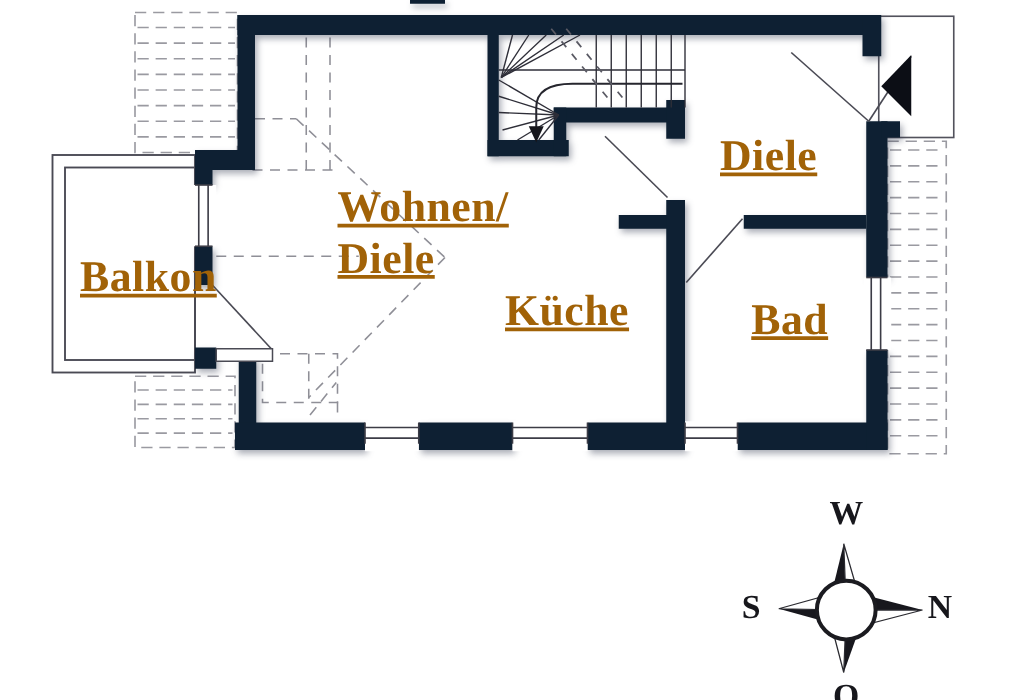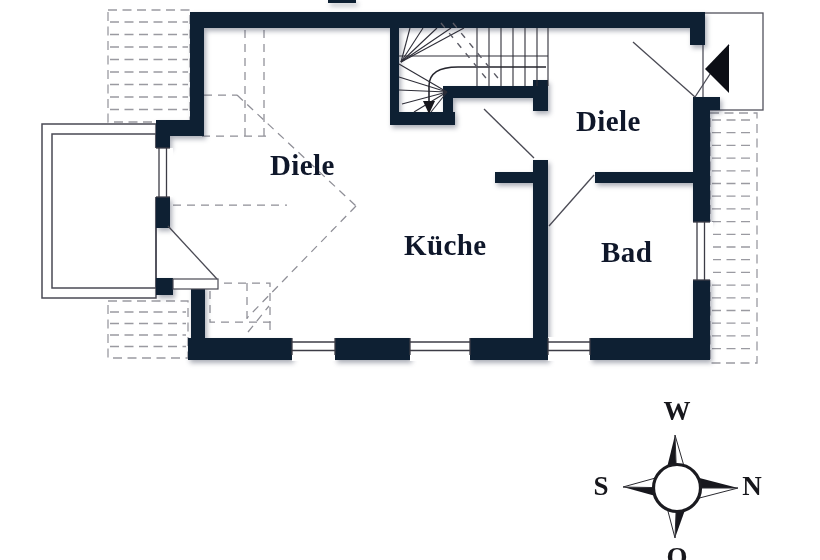--- a/index.html
+++ b/index.html
@@ -1,21 +1,21 @@
 <!DOCTYPE html>
 <html><head>
 <meta charset="utf-8">
 <style>
   html,body{margin:0;padding:0;background:#fff;}
   #canvas{position:relative;width:820px;height:560px;background:#ffffff;overflow:hidden;
           font-family:"Liberation Serif","DejaVu Serif",serif;}
   #canvas svg{position:absolute;left:0;top:0;}
 
   
-  .lbl{position:absolute;font-weight:700;font-size:29px;color:#0f172a;letter-spacing:.4px;white-space:nowrap;}
+  .lbl{position:absolute;font-weight:700;font-size:35px;color:#a16207;letter-spacing:.4px;white-space:nowrap;text-decoration:underline;}
   .lbl span{display:block;line-height:41px;}
   .cl{position:absolute;transform:translate(-50%,-50%);font-weight:700;font-size:27px;color:#17171c;}
 
   
   .hatch line{stroke:#9a9aa1;stroke-width:1.3;stroke-dasharray:9 5.5;}
   .hborder{fill:none;stroke:#9a9aa1;stroke-width:1.3;stroke-dasharray:9 5.5;}
   .thinbox{fill:#ffffff;stroke:#52525c;stroke-width:1.3;}
   .thinline rect{fill:none;stroke:#4a4a54;stroke-width:1.5;}
   .idash line{stroke:#8f8f97;stroke-width:1.25;stroke-dasharray:8 6;}
   .idash rect{fill:none;stroke:#8f8f97;stroke-width:1.25;stroke-dasharray:8 6;}
@@ -225,21 +225,23 @@
       <polygon class="spike-b" points="738,488 677,488 684,474"></polygon>
       <polygon class="spike-w" points="738,488 677,488 684,502"></polygon>
       <polygon class="spike-b" points="675,538 677,488 690,496"></polygon>
       <polygon class="spike-w" points="675,538 677,488 664,496"></polygon>
       <polygon class="spike-b" points="623,487 677,488 670,500"></polygon>
       <polygon class="spike-w" points="623,487 677,488 670,474"></polygon>
       <circle class="compass-ring" cx="677" cy="488" r="23.5"></circle>
     </g>
   </svg>
 
+  <div class="lbl" style="left:64px;top:202px">Balkon</div>
   <div class="lbl" style="left:270px;top:145px">
+    <span>Wohnen/</span>
     <span>Diele</span>
   </div>
   <div class="lbl" style="left:404px;top:229px">Küche</div>
   <div class="lbl" style="left:576px;top:105px">Diele</div>
   <div class="lbl" style="left:601px;top:236px">Bad</div>
 
   <div class="cl" style="left:677px;top:411px">W</div>
   <div class="cl" style="left:601px;top:486px">S</div>
   <div class="cl" style="left:752px;top:486px">N</div>
   <div class="cl" style="left:677px;top:557px">O</div>

